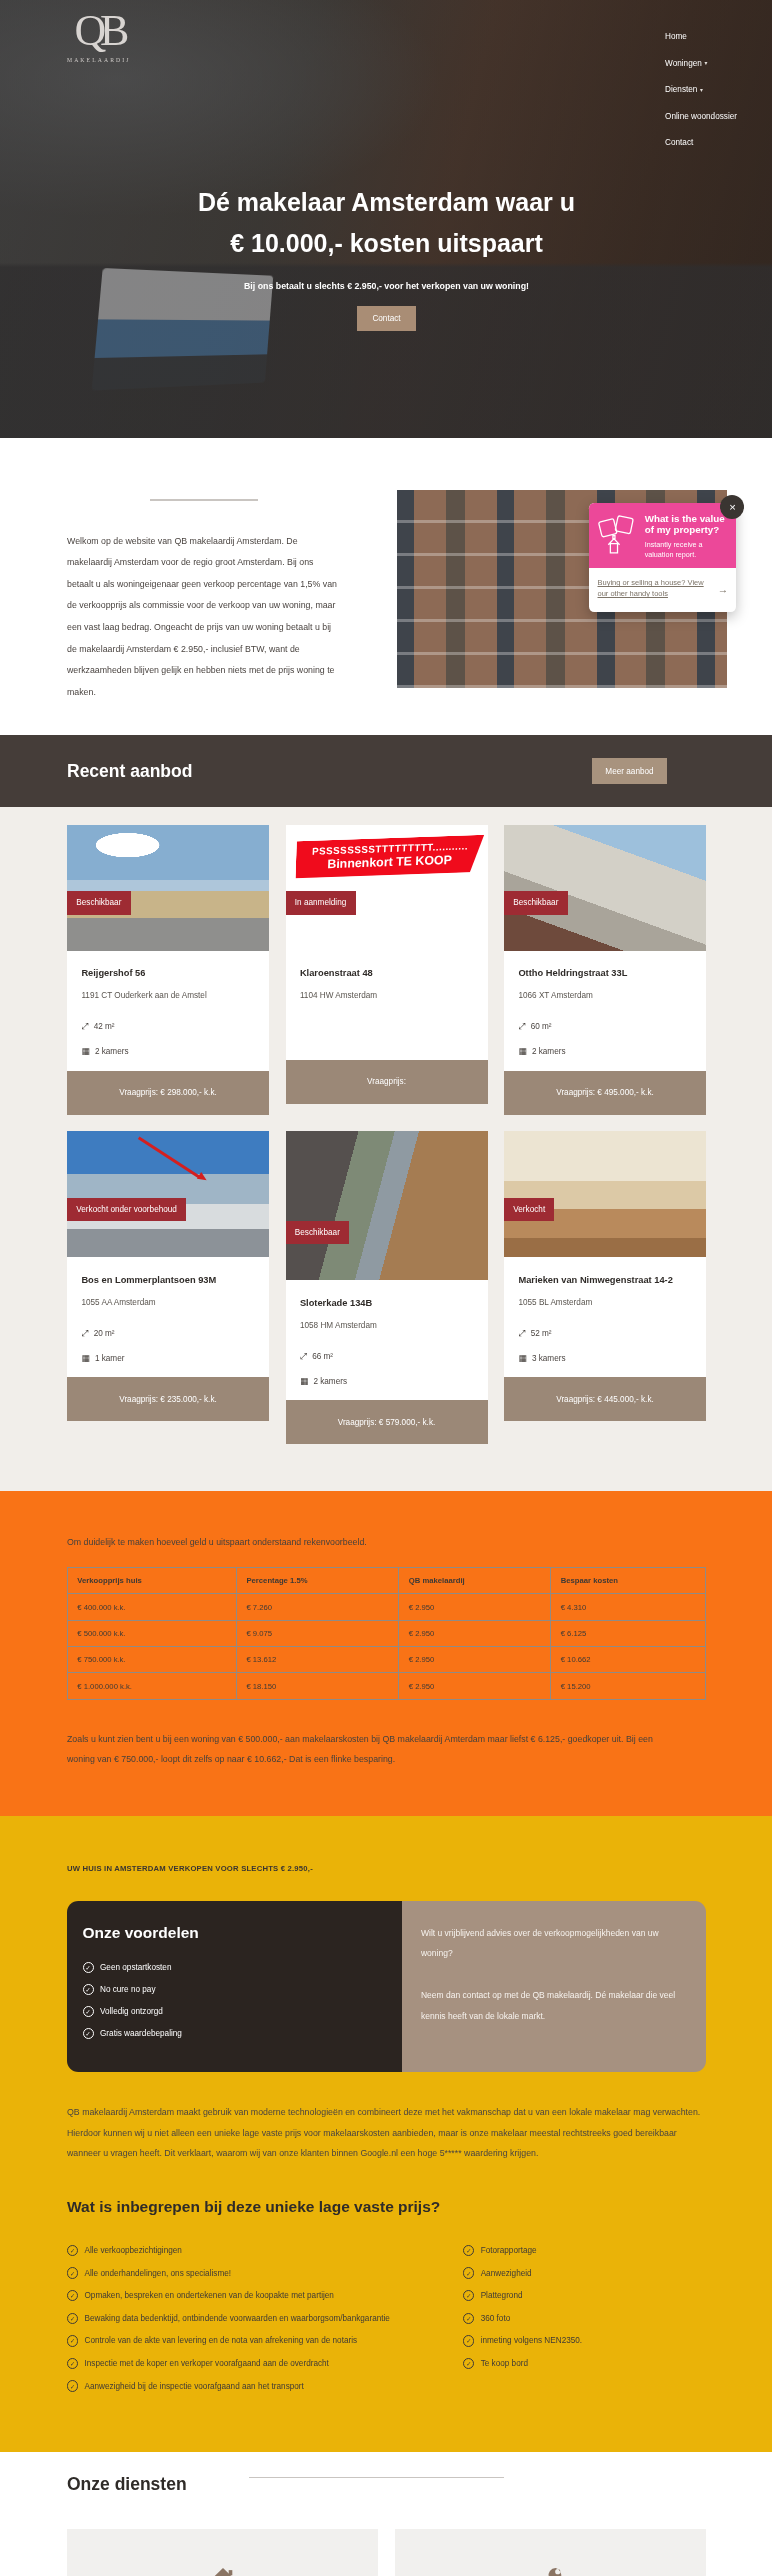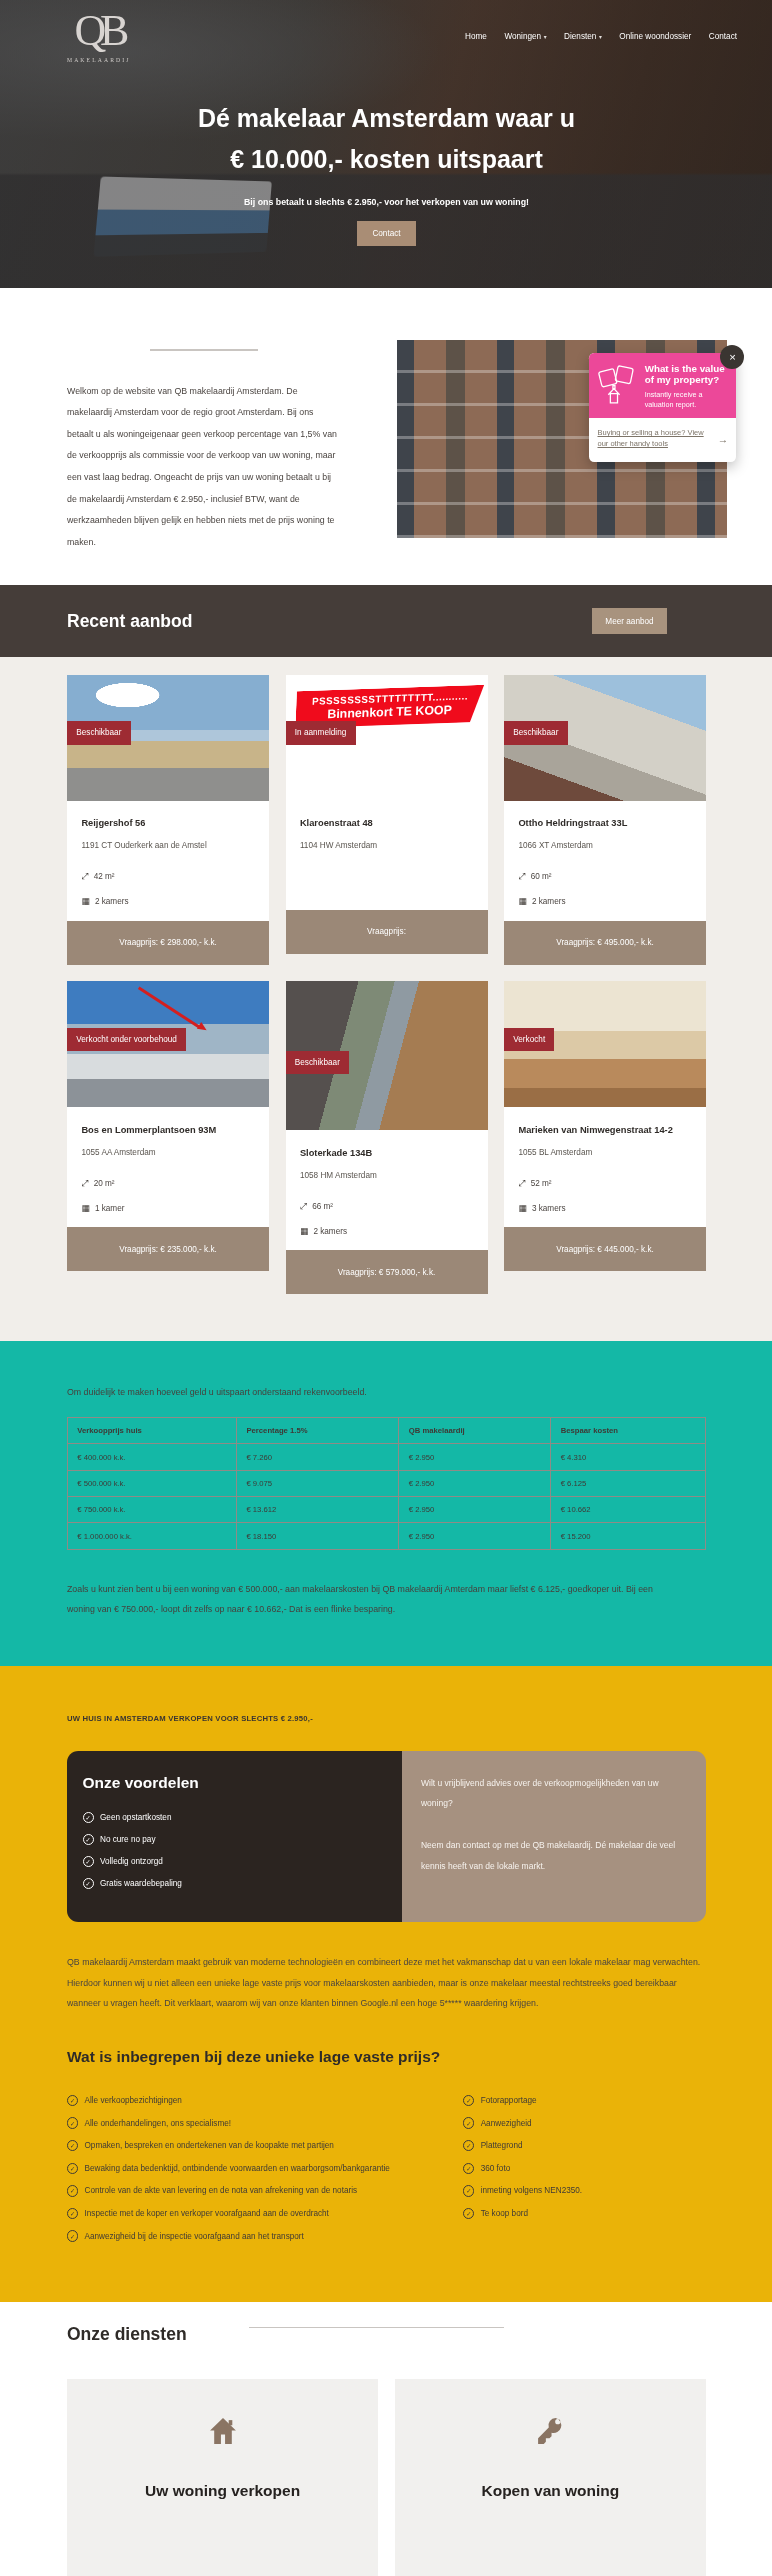--- a/index.html
+++ b/index.html
@@ -2,39 +2,39 @@
 <html lang="nl" style="font-size:8.2px"><head>
 <meta charset="utf-8">
 <style>
   * { margin:0; padding:0; box-sizing:border-box; }
   body {
     font-family:"Liberation Sans","DejaVu Sans",sans-serif;
     width:773px; margin:0 auto; background:#fff; color:#3f3a36;
   }
 
   
-  .hero { position:relative; height:288px; overflow:hidden; background:#15803d; }
+  .hero { position:relative; height:438px; overflow:hidden; background:#15803d; }
   .hero-bg { position:absolute; inset:0;
     background:
       linear-gradient(rgba(25,20,16,.50), rgba(28,24,20,.55)),
       linear-gradient(180deg, rgba(0,0,0,0) 60%, rgba(70,72,78,.75) 61%),
       radial-gradient(60% 45% at 15% 18%, #7d8287 0%, rgba(125,130,135,0) 70%),
       linear-gradient(105deg,#63676b 0%,#5d5b58 36%,#6e5244 56%,#5a4236 78%,#4b382e 100%);
   }
   .hero-bg::after { content:""; position:absolute; left:13%; top:62%; width:23%; height:26%;
     background:linear-gradient(180deg,#e9ebed 0 42%,#4a85bd 42% 74%,#32363b 74%);
     transform:perspective(361px) rotateY(16deg) skewX(-5deg); border-radius:4.1px; opacity:.45; }
   .topbar { position:relative; display:flex; justify-content:space-between; align-items:flex-start;
     padding:7.2px 36px 0 67px; }
   .logo { text-align:center; }
   .logo-q { font-family:"Liberation Serif","DejaVu Serif",serif; font-size:44px; font-weight:300;
     color:#d8d4d1; line-height:1.1; letter-spacing:-6.2px; }
   .logo-sub { font-family:"Liberation Serif","DejaVu Serif",serif; font-size:5.7px; letter-spacing:2.1px;
     color:#cfcbc8; margin-top:1px; }
-  .nav { display:flex; gap:17.5px; margin-top:25px; }
+  .nav { display:flex; gap:17.5px; margin-top:25px;flex-direction:column; }
   .nav-item { color:#fff; font-size:8.2px; cursor:pointer; display:flex; align-items:center; gap:2.6px; }
   .nav-chevron { font-size:5.7px; color:#e3dfdb; }
   .hero-content { position:relative; text-align:center; padding-top:35px; }
   .hero-title { color:#fff; font-size:25px; font-weight:700; line-height:1.65; }
   .hero-sub { color:#fff; font-size:8.8px; font-weight:700; margin-top:16.5px; }
   .hero-cta { display:inline-block; margin-top:14.4px; background:rgba(179,150,124,.92); color:#fff;
     border:none; padding:8.2px 15.5px; font-size:8.2px; cursor:pointer; }
 
   
   .intro { background:#fff; padding:52px 67px 32px; display:grid; grid-template-columns:273px 1fr; column-gap:57px; }
@@ -72,41 +72,41 @@
   .card-photo { position:relative; height:126px; }
   .photo-tall { height:149px; }
   .photo-a { background:
       radial-gradient(26% 16% at 30% 16%, #ffffff 0 60%, rgba(255,255,255,0) 61%),
       linear-gradient(180deg,#86aed0 0 44%,#aec6da 44% 52%,#c8b489 52% 74%,#8f8f8d 74%); }
   .photo-b { background:#fff; }
   .photo-c { background:linear-gradient(200deg,#9dc0dc 0 28%,#d3d0c7 28% 60%,#a9a49a 60% 78%,#6e4a3c 78%); }
   .photo-d { background:linear-gradient(180deg,#3e7cc0 0 34%,#9fb5c6 34% 58%,#d8dcde 58% 78%,#8c9298 78%); }
   .photo-e { background:linear-gradient(105deg,#55504e 0 30%,#7e8a76 30% 45%,#8f9aa2 45% 55%,#a57c52 55%); }
   .photo-f { background:linear-gradient(180deg,#ece4d2 0 40%,#dcc9a6 40% 62%,#b98a5c 62% 85%,#9a6e45 85%); }
-  .badge { position:absolute; left:0; bottom:56px; background:#9e2b33; color:#fff;
+  .badge { position:absolute; left:0; bottom:36px; background:#9e2b33; color:#fff;
     padding:7.2px 9.3px; font-size:8.2px; white-space:nowrap; }
   .ribbon { position:absolute; top:13.4px; left:10.3px; right:4.1px; background:#f00b1c; color:#fff;
     text-align:center; padding:5.2px 2.1px 6.2px; transform:rotate(-2deg) skewX(-4deg);
     clip-path:polygon(0 0,100% 0,93% 100%,0 100%); }
   .ribbon-l1 { font-size:9.8px; font-weight:700; letter-spacing:0.5px; }
   .ribbon-l2 { font-size:12.4px; font-weight:700; margin-top:1px; }
   .annot-arrow { position:absolute; top:25px; left:66px; width:72px; height:2.6px; background:#d41f1f;
     transform:rotate(33deg); }
   .annot-arrow::after { content:""; position:absolute; right:-8.2px; top:-3.6px; border-left:9.3px solid #d41f1f;
     border-top:4.6px solid transparent; border-bottom:4.6px solid transparent; }
   .card-body { padding:16.5px 14.4px 0; min-height:109px; }
   .card-title { font-size:9.3px; font-weight:700; color:#2f2b28; margin-bottom:10.3px; line-height:1.5; }
   .card-addr { font-size:8.2px; color:#5a554f; margin-bottom:20.6px; }
   .card-row { display:flex; align-items:center; gap:5.2px; font-size:8.2px; color:#4a4440; margin-bottom:14.4px; }
   .card-row .gi { color:#37322e; font-size:8.8px; }
   .card-price { margin-top:auto; background:#9b8877; color:#fff; text-align:center;
     padding:17.5px 5.2px; font-size:8.2px; }
 
   
-  .savings { background:#14b8a6; padding:46px 67px 47px; }
+  .savings { background:#f97316; padding:46px 67px 47px; }
   .savings-intro { font-size:8.8px; color:#46413c; margin-bottom:19.6px; }
   table.calc { width:100%; border-collapse:collapse; font-size:7.7px; color:#3f3a36; }
   table.calc th, table.calc td { border:0.5px solid #8f8b86; text-align:left; padding:8.2px 9.3px; }
   table.calc th { font-weight:700; }
   .savings-note { margin-top:29px; font-size:8.8px; line-height:2.3; color:#46413c; max-width:613px; }
 
   
   .sell { background:#eab308; padding:48px 67px 49px; }
   .small-heading { font-size:7.7px; font-weight:700; color:#3a3531; letter-spacing:0.2px; margin-bottom:28px; }
   .advantages { display:grid; grid-template-columns:52.5% 47.5%; border-radius:11.3px; overflow:hidden; }

